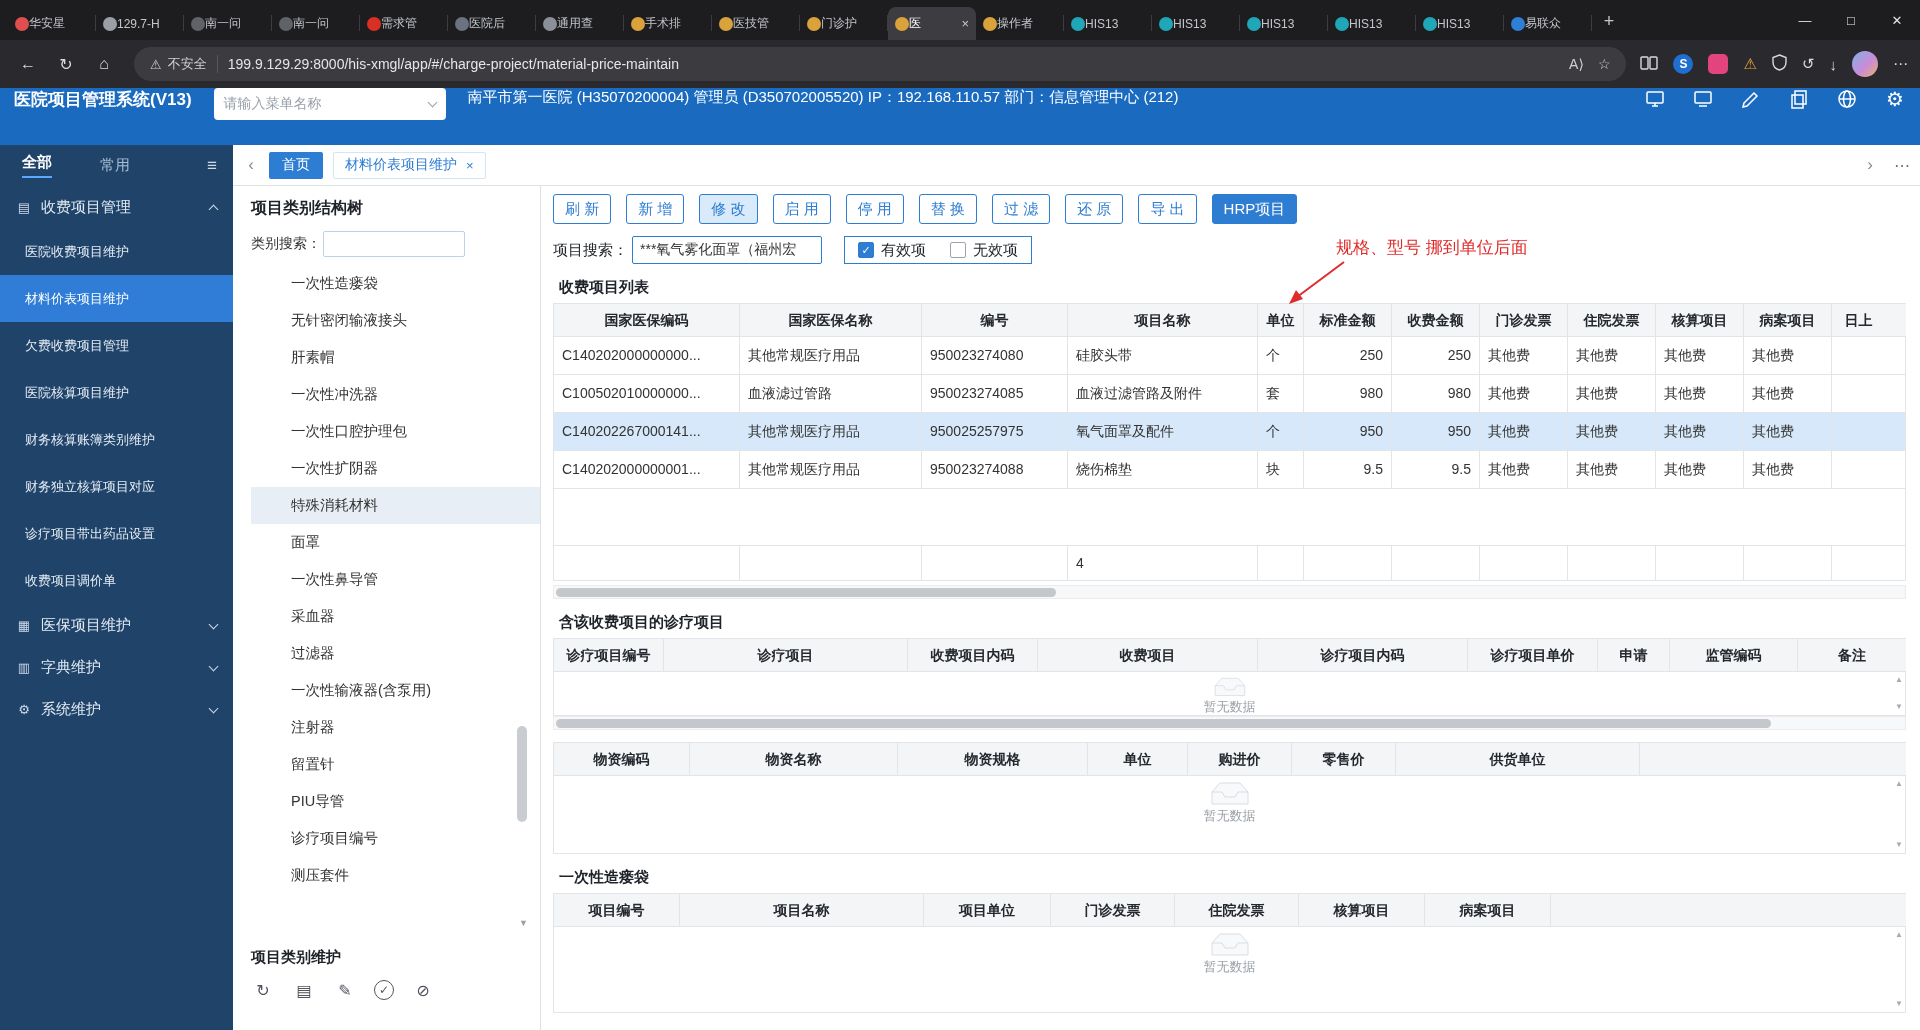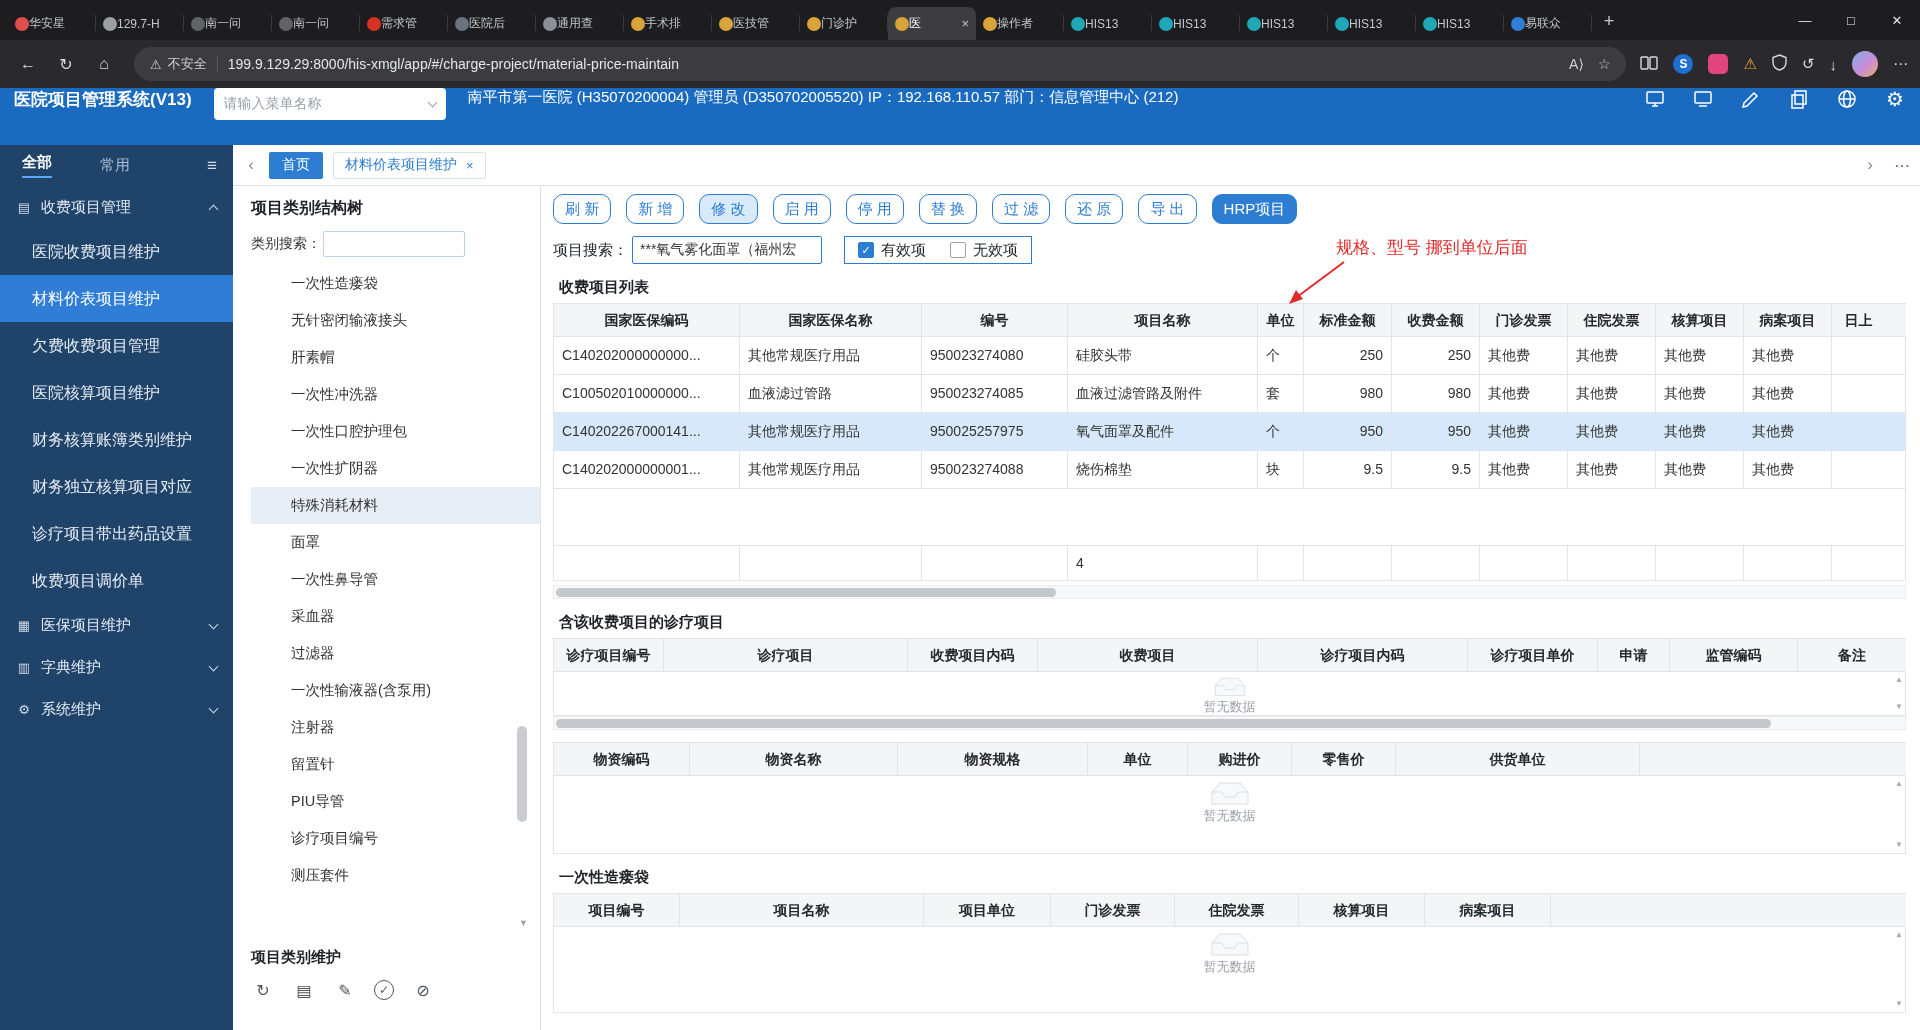--- a/index.html
+++ b/index.html
@@ -52,21 +52,21 @@
   .sidebar{width:233px;background:#1f4369;color:#e3ebf4;flex-shrink:0;display:flex;flex-direction:column;}
   .sb-tabs{height:41px;display:flex;align-items:center;padding:0 22px;gap:48px;font-size:15px;position:relative;flex-shrink:0;}
   .sb-tab{color:#a9bed4;cursor:pointer;}
   .sb-tab.active{color:#fff;font-weight:bold;border-bottom:2px solid #59a7ff;padding-bottom:4px;}
   .sb-burger{position:absolute;right:16px;color:#cfdae8;font-size:17px;cursor:pointer;}
   .sb-section{height:42px;display:flex;align-items:center;padding:0 16px;gap:9px;font-size:15px;cursor:pointer;flex-shrink:0;}
   .sb-sec-icon{width:16px;text-align:center;color:#cfdae8;font-size:13px;}
   .sb-chev{margin-left:auto;width:7px;height:7px;border-right:1.6px solid #cfdae8;border-bottom:1.6px solid #cfdae8;}
   .chev-up{transform:rotate(-135deg);margin-top:4px;}
   .chev-down{transform:rotate(45deg);margin-top:-2px;}
-  .sb-item{padding:13px 10px 13px 32px;font-size:16px;line-height:21px;cursor:pointer;color:#e6edf5;}
+  .sb-item{padding:13px 10px 13px 25px;font-size:13px;line-height:21px;cursor:pointer;color:#e6edf5;}
   .sb-item.selected{background:#2f7dd7;color:#fff;}
 
   .content{flex:1;display:flex;flex-direction:column;min-width:0;background:#fff;}
   .wstabs{height:41px;border-bottom:1px solid #e2e2e2;display:flex;align-items:center;padding:0 10px;gap:10px;flex-shrink:0;}
   .ws-arrow{color:#858b94;font-size:17px;width:16px;text-align:center;cursor:pointer;}
   .ws-tab-home{height:27px;padding:0 13px;background:#2d7dd2;color:#fff;font-size:14px;display:flex;align-items:center;border-radius:2px;cursor:pointer;}
   .ws-tab-cur{height:27px;padding:0 11px;border:1px solid #d5e4f5;color:#2d7dd2;font-size:14px;display:flex;align-items:center;gap:9px;border-radius:2px;background:#fff;cursor:pointer;}
   .ws-close{font-size:13px;cursor:pointer;}
   .ws-right{margin-left:auto;display:flex;gap:16px;color:#6e747d;font-size:16px;align-items:center;}
   .ws-right span{cursor:pointer;}
@@ -84,21 +84,21 @@
   .tree-down{position:absolute;right:12px;bottom:102px;font-size:9px;color:#9aa0a8;cursor:pointer;}
   .tree-footer{position:absolute;left:0;bottom:0;width:100%;background:#fff;padding:13px 0 0 18px;height:95px;}
   .tree-footer-title{font-weight:bold;font-size:15px;color:#1f2329;}
   .tree-footer-icons{display:flex;gap:17px;margin-top:11px;color:#4f555c;font-size:16px;}
   .tfi{width:24px;height:24px;display:flex;align-items:center;justify-content:center;cursor:pointer;}
   .tfi.circled{border:1.4px solid #4f555c;border-radius:50%;width:20px;height:20px;font-size:12px;margin-top:2px;}
 
   
   .main-panel{flex:1;min-width:0;padding:8px 14px 0 12px;position:relative;overflow:hidden;}
   .toolbar{display:flex;gap:15px;}
-  .tb-btn{height:30px;padding:0 11px;border:1px solid #2d7dd2;border-radius:10px;background:#fff;color:#2d7dd2;font-size:15px;display:flex;align-items:center;cursor:pointer;font-family:inherit;white-space:pre;}
+  .tb-btn{height:30px;padding:0 11px;border:1px solid #2d7dd2;border-radius:3px;background:#fff;color:#2d7dd2;font-size:15px;display:flex;align-items:center;cursor:pointer;font-family:inherit;white-space:pre;}
   .tb-btn.active{background:#d9eafb;}
   .tb-btn.primary{background:#2d7dd2;color:#fff;}
   .search-row{display:flex;align-items:center;margin-top:12px;font-size:15px;color:#1f2329;}
   .lbl{margin-right:4px;white-space:nowrap;}
   .search-input{width:190px;height:28px;border:1px solid #2d7dd2;border-radius:2px;padding:0 7px;font-size:14px;color:#333;outline:none;font-family:inherit;}
   .chk-group{margin-left:22px;height:28px;border:1px solid #2d7dd2;display:flex;align-items:center;padding:0 13px;gap:24px;}
   .chk{display:flex;align-items:center;gap:7px;font-size:15px;color:#1f2329;cursor:pointer;}
   .box{width:16px;height:16px;border:1px solid #9aa2ab;border-radius:2px;background:#fff;display:flex;align-items:center;justify-content:center;font-size:11px;}
   .box.checked{background:#2d7dd2;border-color:#2d7dd2;color:#fff;}
   .annotation{position:absolute;left:795px;top:50px;color:#e02b2b;font-size:17px;white-space:nowrap;}

